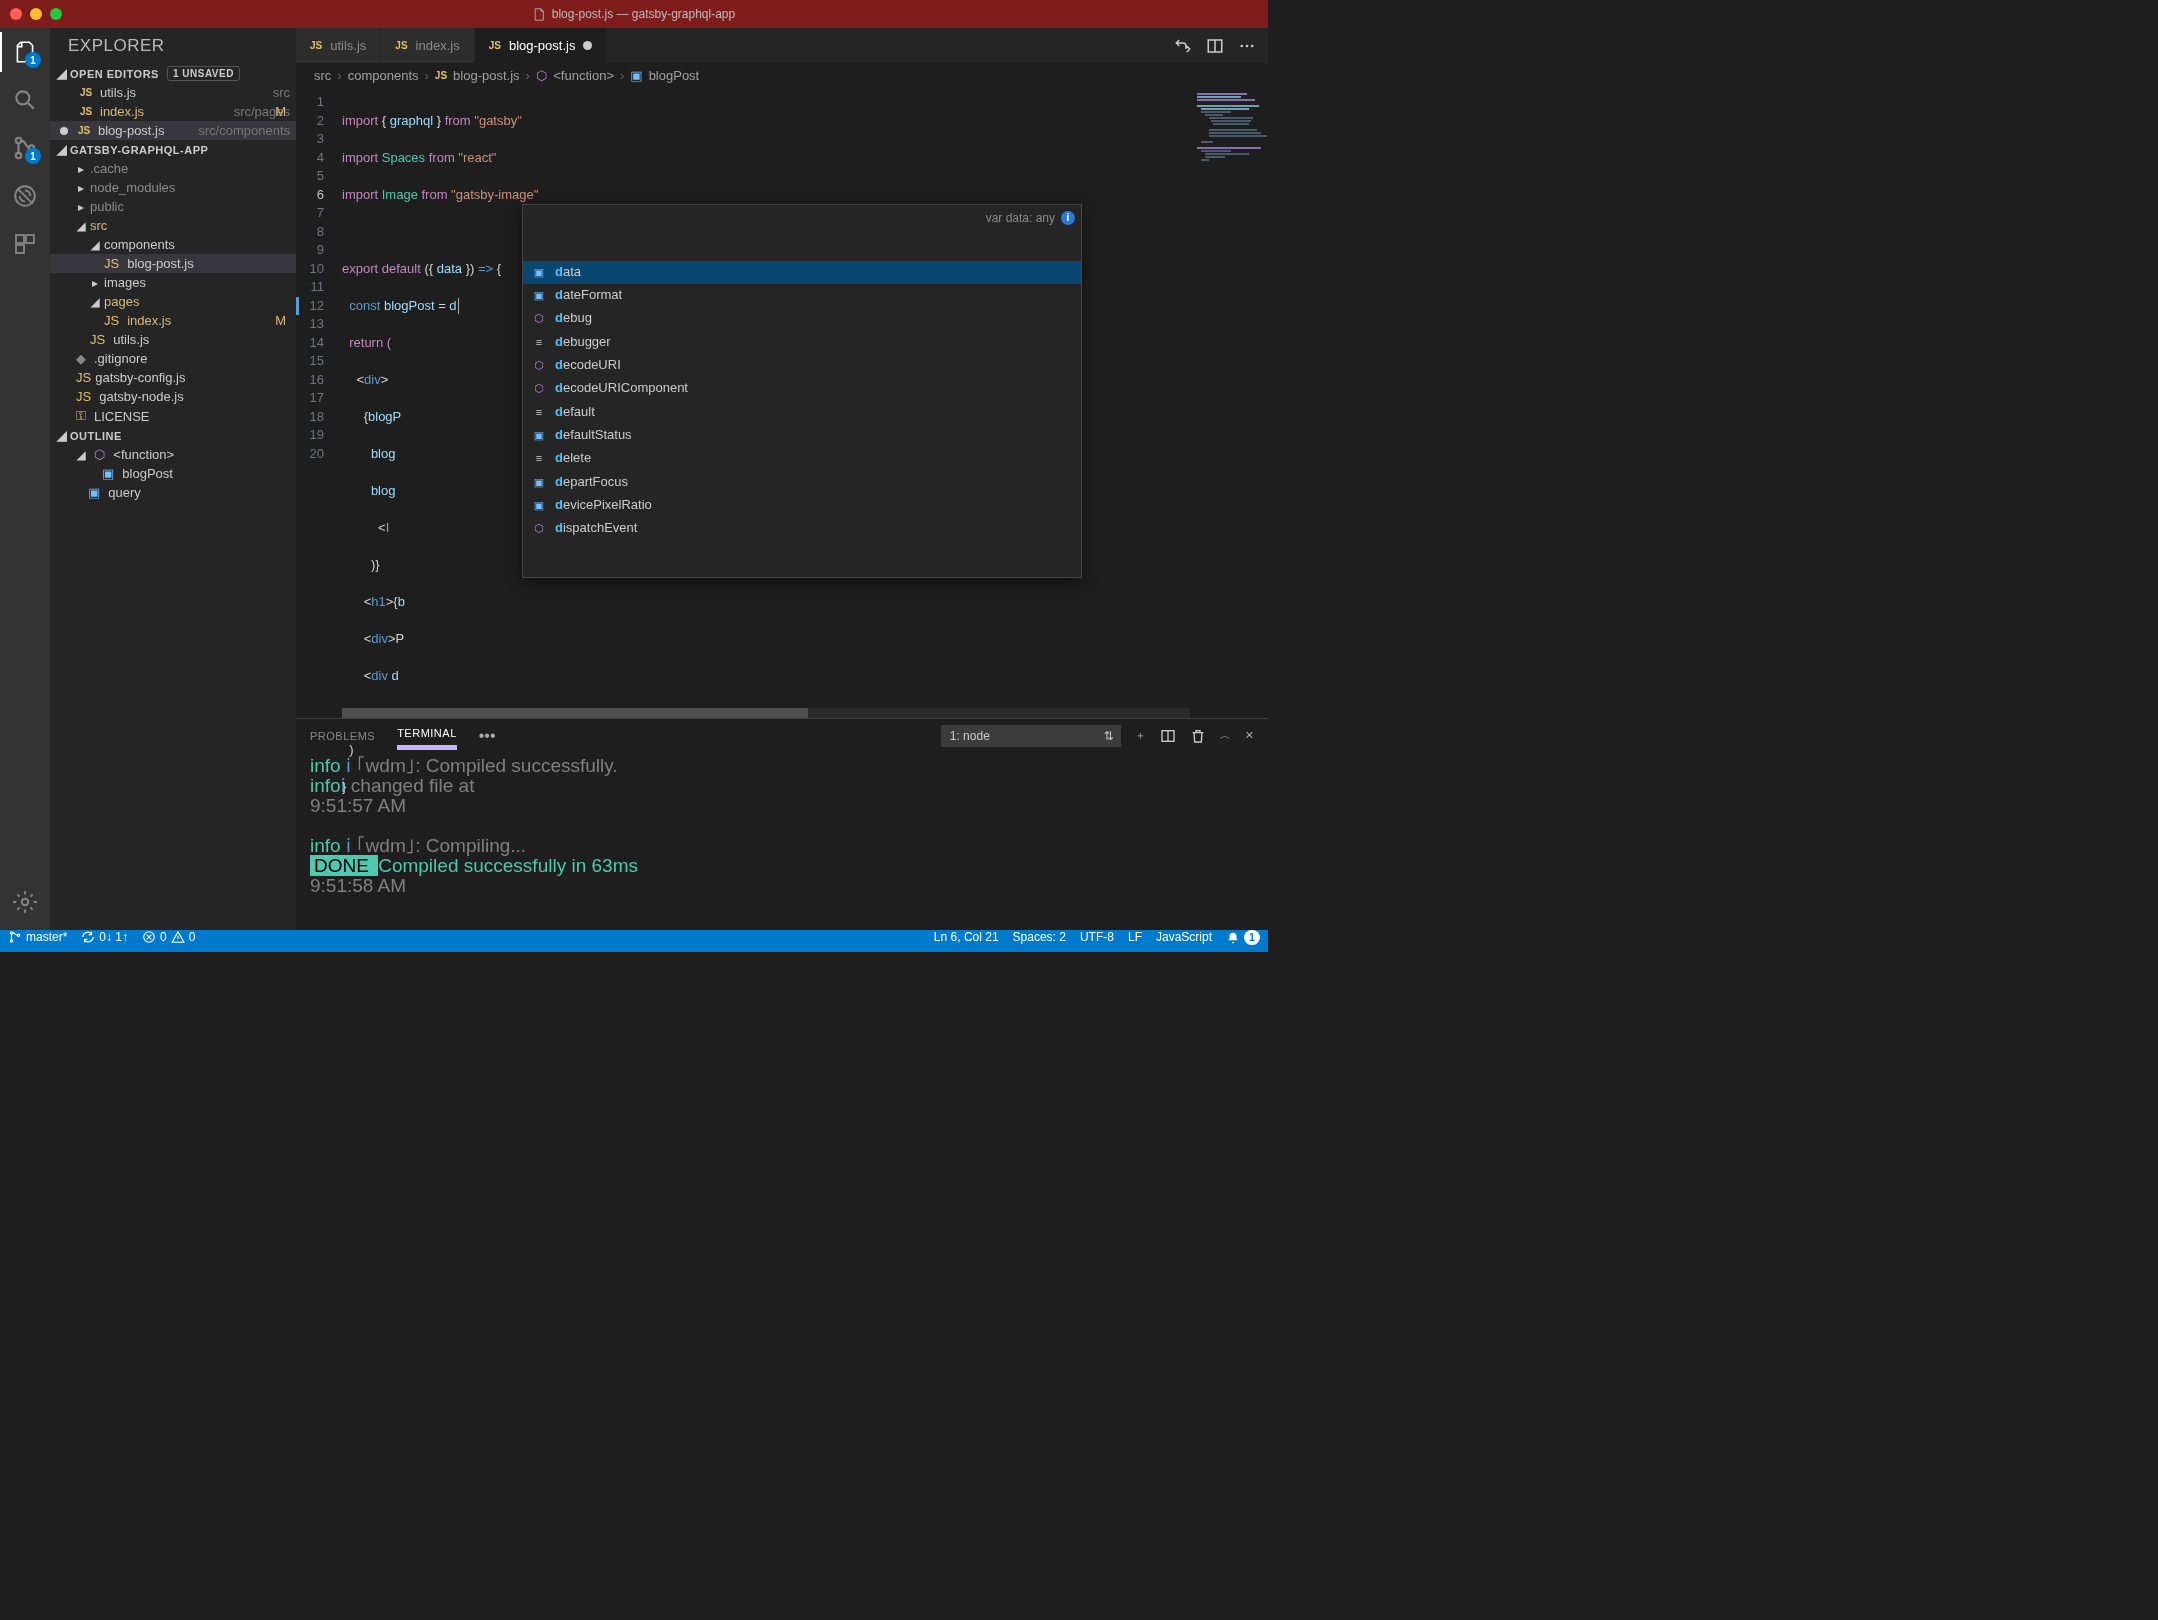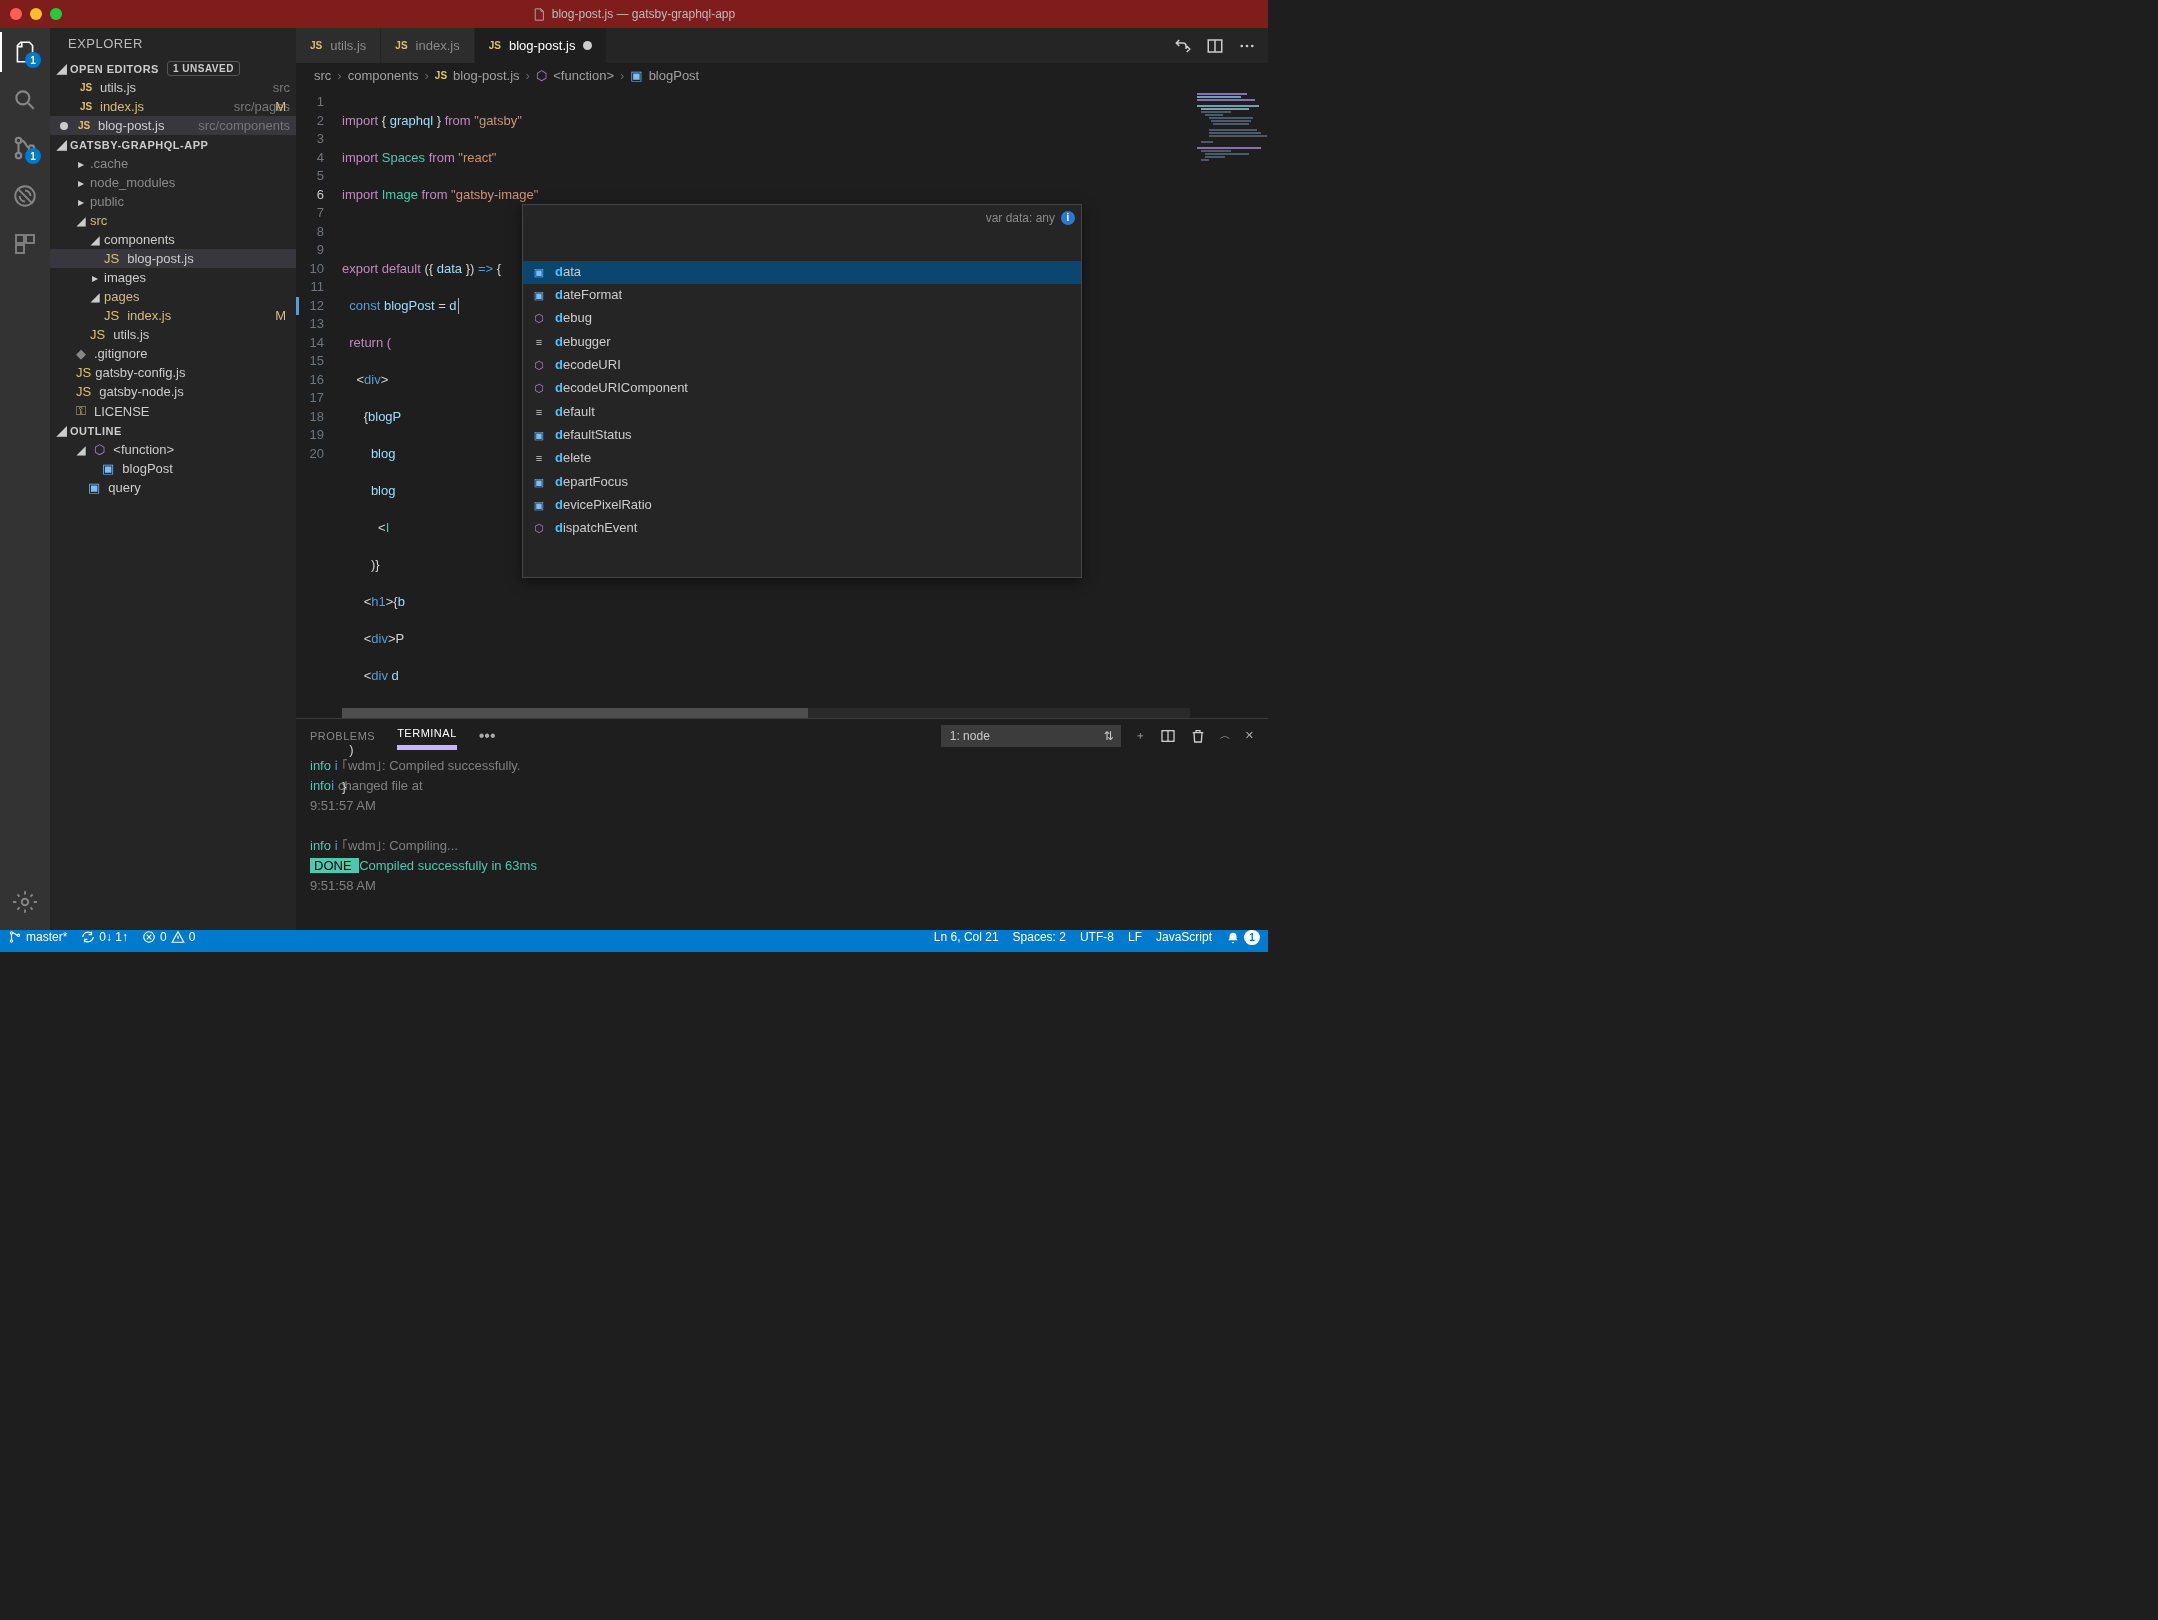--- a/index.html
+++ b/index.html
@@ -25,21 +25,21 @@
   .body{flex:1;display:flex;min-height:0;}
   
   .activitybar{width:50px;background:#333333;display:flex;flex-direction:column;align-items:center;padding-top:10px;gap:20px;}
   .act-ic{width:28px;height:28px;display:flex;align-items:center;justify-content:center;color:#858585;position:relative;cursor:pointer;}
   .act-ic.active{color:#fff;}
   .act-ic.active::before{content:"";position:absolute;left:-11px;top:-6px;width:2px;height:40px;background:#fff;}
   .act-badge{position:absolute;bottom:-2px;right:-2px;background:var(--badge);color:#fff;font-size:10px;min-width:16px;height:16px;border-radius:8px;display:flex;align-items:center;justify-content:center;padding:0 3px;font-weight:600;}
   .act-spacer{flex:1;}
   
   .sidebar{width:246px;background:#252526;display:flex;flex-direction:column;font-size:13px;}
-  .sb-title{padding:8px 18px;font-size:13px;letter-spacing:0.5px;color:#bbbbbb;}
+  .sb-title{padding:8px 18px;font-size:17px;letter-spacing:0.5px;color:#bbbbbb;}
   .sb-head{display:flex;align-items:center;padding:2px 4px;font-size:11px;font-weight:700;letter-spacing:0.5px;color:#ccc;cursor:pointer;}
   .sb-head .chev{width:16px;text-align:center;font-size:13px;}
   .sb-badge{margin-left:8px;border:1px solid #555;border-radius:3px;padding:1px 5px;font-size:10px;font-weight:600;}
   .sb-item{display:flex;align-items:center;padding:2px 6px 2px 8px;gap:6px;cursor:pointer;color:#ccc;position:relative;}
   .sb-item.selected{background:#37373d;}
   .sb-item .fic{width:16px;text-align:center;font-size:10px;font-weight:700;flex-shrink:0;}
   .sb-item .name{flex:1;white-space:nowrap;overflow:hidden;text-overflow:ellipsis;}
   .sb-item .path{color:#777;margin-left:4px;}
   .sb-item .mod{color:#d7ba7d;position:absolute;right:10px;}
   .sb-item .dirty{width:8px;height:8px;border-radius:50%;background:#ccc;flex-shrink:0;}
@@ -78,21 +78,21 @@
   
   .minimap{width:78px;background:#1e1e1e;position:relative;border-left:1px solid #1e1e1e;}
   .minimap .mm-line{position:absolute;height:1.5px;background:#4a5a6a;}
   
   .panel{height:212px;background:#1e1e1e;border-top:1px solid #3c3c3c;display:flex;flex-direction:column;}
   .panel-tabs{height:33px;display:flex;align-items:center;padding:0 14px;gap:22px;color:#888;font-size:11px;}
   .panel-tab{cursor:pointer;padding:6px 0;letter-spacing:0.5px;}
   .panel-tab.active{color:#fff;border-bottom:5px solid #c4b5fd;}
   .panel-actions{margin-left:auto;display:flex;align-items:center;gap:14px;color:#aaa;}
   .panel-select{background:#3c3c3c;border:1px solid #3c3c3c;color:#ccc;font-size:12px;padding:3px 28px 3px 8px;width:180px;position:relative;}
-  .panel-body{flex:1;overflow:auto;padding:4px 14px;font-family:Menlo,Consolas,monospace;font-size:13px;line-height:20px;}
+  .panel-body{flex:1;overflow:auto;padding:4px 14px;font-family:Menlo,Consolas,monospace;font-size:19px;line-height:20px;}
   .term-info{color:#4ec9b0;} .term-wait{background:#d7ba7d;color:#000;padding:0 4px;} .term-done{background:#4ec9b0;color:#000;padding:0 4px;}
   .term-dim{color:#808080;} .term-blue{color:#569cd6;}
   
   .status{height:22px;background:var(--status);display:flex;align-items:flex-start;color:#fff;font-size:12px;padding:0 8px;gap:14px;}
   .status .spacer{flex:1;}
   .status .item{display:flex;align-items:center;gap:4px;cursor:pointer;}
   .status .st-badge{background:#fff;color:#007acc;border-radius:8px;min-width:16px;height:15px;font-size:10px;font-weight:700;display:flex;align-items:center;justify-content:center;padding:0 4px;}
   svg{display:block;}
   .hscroll{position:absolute;bottom:0;left:46px;right:78px;height:10px;background:#2a2a2a;}
   .hscroll .thumb{position:absolute;height:100%;background:#4e4e4e;left:0;width:55%;}

